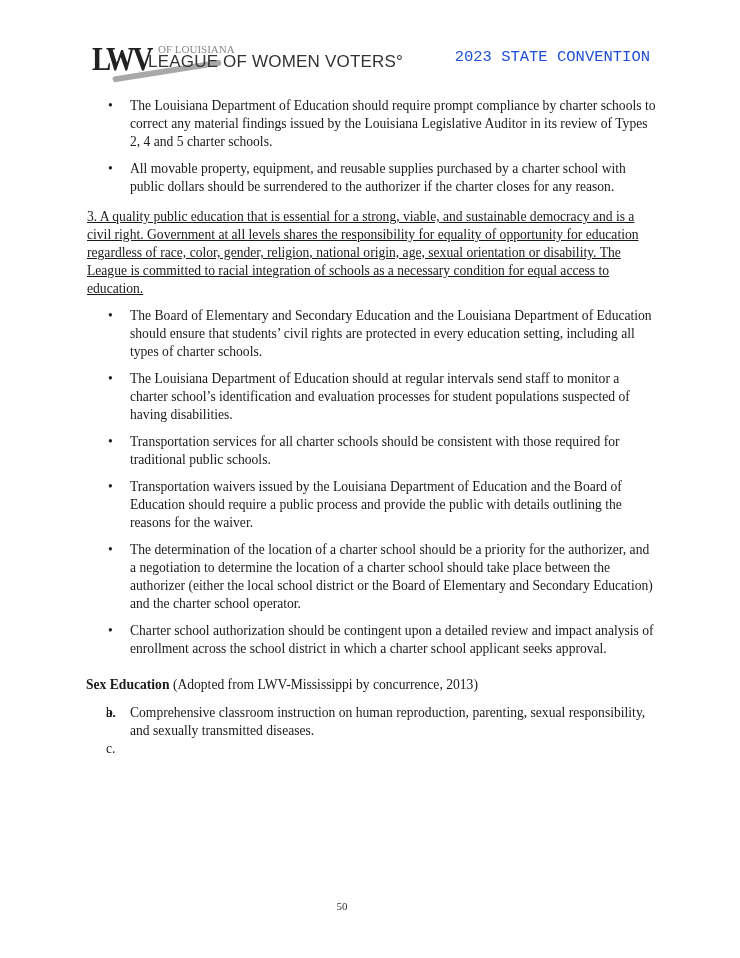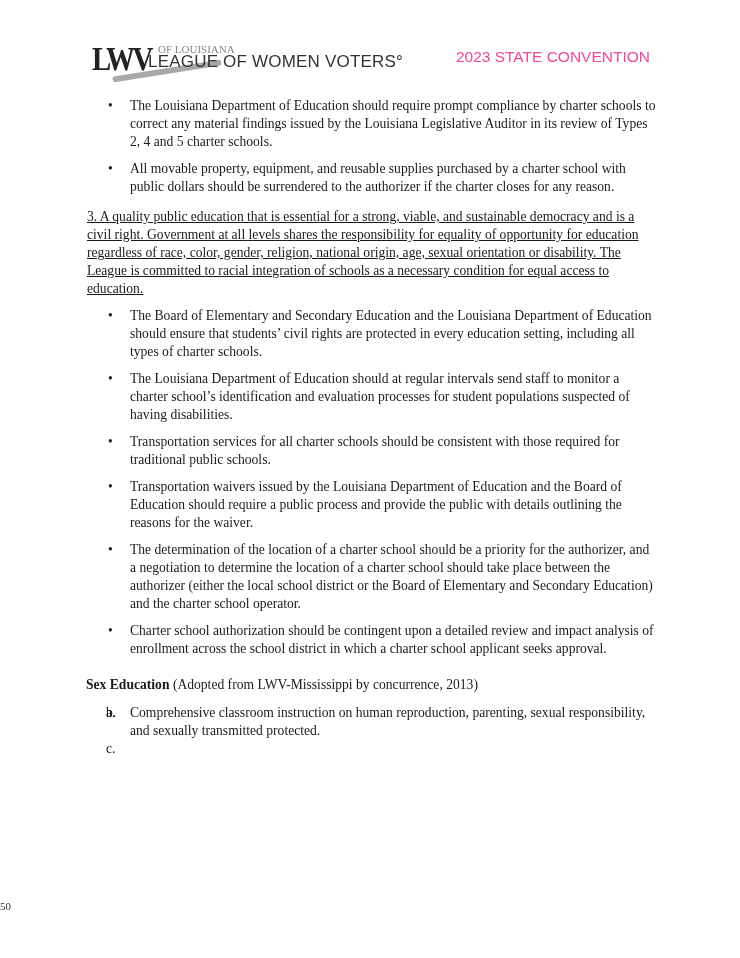--- a/index.html
+++ b/index.html
@@ -10,36 +10,36 @@
   .logo { position: absolute; left: 0; top: 4px; width: 240px; height: 44px; }
   .logo-mark { position: absolute; left: 2px; top: 2px; font-family: "Liberation Serif", serif;
                font-weight: bold; font-size: 34px; letter-spacing: -3px; color: #222; transform: scaleX(0.85);
                transform-origin: left top; line-height: 34px; }
   .logo-swoosh { position: absolute; left: 22px; top: 28px; width: 110px; height: 6px; background: #a8a8a8;
                  border-radius: 4px; transform: rotate(-9deg); }
   .logo-line1 { position: absolute; left: 58px; top: 12px; font-family: "Liberation Sans", sans-serif;
                 font-size: 17px; color: #333; letter-spacing: 0.2px; white-space: nowrap; }
   .logo-line2 { position: absolute; left: 68px; top: 3px; font-family: Liberation Serif, serif;
                 font-size: 11px; color: #888; white-space: nowrap; }
-  .conv-title { position: absolute; right: 0; top: 12px; font-family: Liberation Sans, sans-serif;
-                font-size: 15.5px; color: #ec4899; white-space: nowrap; }
+  .conv-title { position: absolute; right: 0; top: 12px; font-family: Liberation Mono, monospace;
+                font-size: 15.5px; color: #1d4ed8; white-space: nowrap; }
   .content { position: absolute; left: 86px; top: 97px; width: 570px;
              font-family: "Liberation Serif", serif; font-size: 13.6px; line-height: 18px; }
   ul.bullets { list-style: none; margin: 0; padding: 0; }
   ul.bullets li { position: relative; padding-left: 44px; margin-bottom: 9px; }
   ul.bullets li .dot { position: absolute; left: 22px; top: 0; }
   .para { margin: 12px 0 9px 1px; text-decoration: underline; }
   .section-heading { margin: 18px 0 10px 0; }
   .section-heading .bold { font-weight: bold; }
   .section-heading .ital { }
   .intro { margin: 0 0 2px 0; }
   ol.alpha { list-style: none; margin: 0; padding: 0; }
   ol.alpha li { position: relative; padding-left: 44px; margin-bottom: 0; }
   ol.alpha li .mk { position: absolute; left: 20px; top: 0; }
-  .page-num { position: absolute; left: 0; width: 684px; top: 900px; 
+  .page-num { position: absolute; left: 0; width: 684px; top: 900px; text-align: center;
               font-family: "Liberation Serif", serif; font-size: 11px; color: #333; }
 </style>
 </head>
 <body>
 
 <div class="page">
 
   <div class="header">
     <div class="logo">
       <div class="logo-swoosh"></div>
@@ -68,19 +68,19 @@
     </ul>
 
     <div class="section-heading">
       <span class="bold">Sex Education</span>
       <span class="ital">(Adopted from LWV-Mississippi by concurrence, 2013)</span>
     </div>
 
 
     <ol class="alpha">
       <li><span class="mk">a.</span></li>
-      <li><span class="mk">b.</span><span>Comprehensive classroom instruction on human reproduction, parenting, sexual responsibility, and sexually transmitted protected.</span></li>
+      <li><span class="mk">b.</span><span>Comprehensive classroom instruction on human reproduction, parenting, sexual responsibility, and sexually transmitted diseases.</span></li>
       <li><span class="mk">c.</span></li>
     </ol>
   </div>
 
   <div class="page-num">50</div>
 </div>
 
 </body></html>

